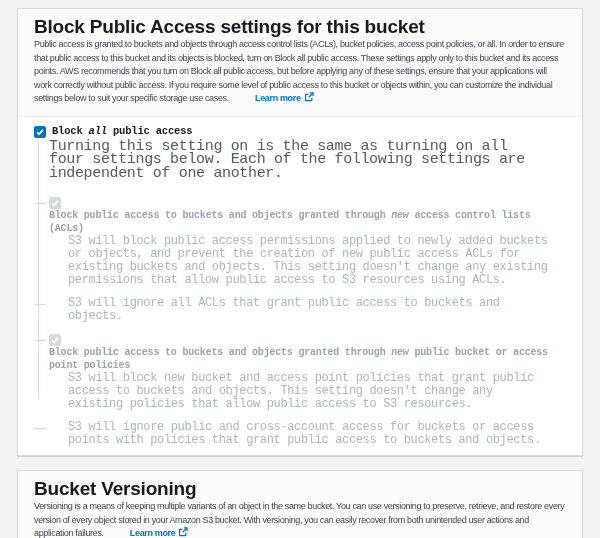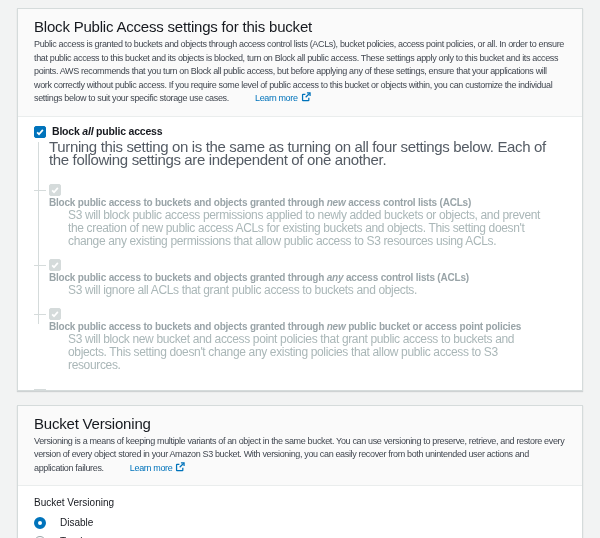--- a/index.html
+++ b/index.html
@@ -15,43 +15,43 @@
     border: 1px solid #d5dbdb;
     box-shadow: 0 1px 1px 0 rgba(0,28,36,0.15);
     margin-bottom: 14px;
   }
   .card-header {
     background: #fafafa;
     border-bottom: 1px solid #eaeded;
     padding: 9px 16px 10px 16px;
   }
   .card-title {
-    font-size: 15px;
-    font-weight: 400;
+    font-size: 19px;
+    font-weight: 700;
     letter-spacing: -0.2px;
     line-height: 17px;
     color: #16191f;
     margin-bottom: 3px;
   }
   .card-desc {
     font-size: 9px;
     letter-spacing: -0.35px;
     line-height: 13.5px;
     color: #414750;
   }
   .learn-more {
     color: #0073bb;
-    font-weight: 400;
+    font-weight: 700;
     text-decoration: none;
     cursor: pointer;
     white-space: nowrap;
     padding-left: 24px;
   }
   .ext-icon { margin-left: 3px; vertical-align: -1px; }
-  .card-body { padding: 8px 32px 8px 16px; }
+  .card-body { padding: 8px 32px 8px 16px; font-family: Liberation Mono, monospace; }
 
   
   .checkbox-row { display: flex; align-items: flex-start; }
   .checkbox {
     flex: none;
     width: 12px; height: 12px;
     border-radius: 2px;
     margin: 1px 6px 0 0;
     display: flex; align-items: center; justify-content: center;
     cursor: pointer;
@@ -163,44 +163,37 @@
                 <svg width="10" height="10" viewBox="0 0 14 14">
                   <path d="M3 7.5l2.6 2.6L11 4" fill="none" stroke="#ffffff" stroke-width="2.4"></path>
                 </svg>
               </span>
             <div class="sub-title"><span>Block public access to buckets and objects granted through </span><em>new</em><span> access control lists (ACLs)</span></div>
           </div>
           <p class="sub-desc">S3 will block public access permissions applied to newly added buckets or objects, and prevent the creation of new public access ACLs for existing buckets and objects. This setting doesn't change any existing permissions that allow public access to S3 resources using ACLs.</p>
         </div>
 
         <div class="sub-option">
-          <div class="sub-head">
-            <span class="checkbox disabled">
-                <svg width="10" height="10" viewBox="0 0 14 14">
-                  <path d="M3 7.5l2.6 2.6L11 4" fill="none" stroke="#ffffff" stroke-width="2.4"></path>
-                </svg>
-              </span>
-            <div class="sub-title"><span>Block public access to buckets and objects granted through </span><em>any</em><span> access control lists (ACLs)</span></div>
-          </div>
           <p class="sub-desc">S3 will ignore all ACLs that grant public access to buckets and objects.</p>
         </div>
 
         <div class="sub-option">
           <div class="sub-head">
             <span class="checkbox disabled">
                 <svg width="10" height="10" viewBox="0 0 14 14">
                   <path d="M3 7.5l2.6 2.6L11 4" fill="none" stroke="#ffffff" stroke-width="2.4"></path>
                 </svg>
               </span>
             <div class="sub-title"><span>Block public access to buckets and objects granted through </span><em>new</em><span> public bucket or access point policies</span></div>
           </div>
           <p class="sub-desc">S3 will block new bucket and access point policies that grant public access to buckets and objects. This setting doesn't change any existing policies that allow public access to S3 resources.</p>
         </div>
 
         <div class="sub-option">
+          <p class="sub-desc">S3 will ignore public and cross-account access for buckets or access points with policies that grant public access to buckets and objects.</p>
         </div>
 
       </div>
     </div>
   </section>
 
   <section class="card">
     <div class="card-header">
       <h2 class="card-title">Bucket Versioning</h2>
       <p class="card-desc"><span>Versioning is a means of keeping multiple variants of an object in the same bucket. You can use versioning to preserve, retrieve, and restore every version of every object stored in your Amazon S3 bucket. With versioning, you can easily recover from both unintended user actions and application failures.</span>

